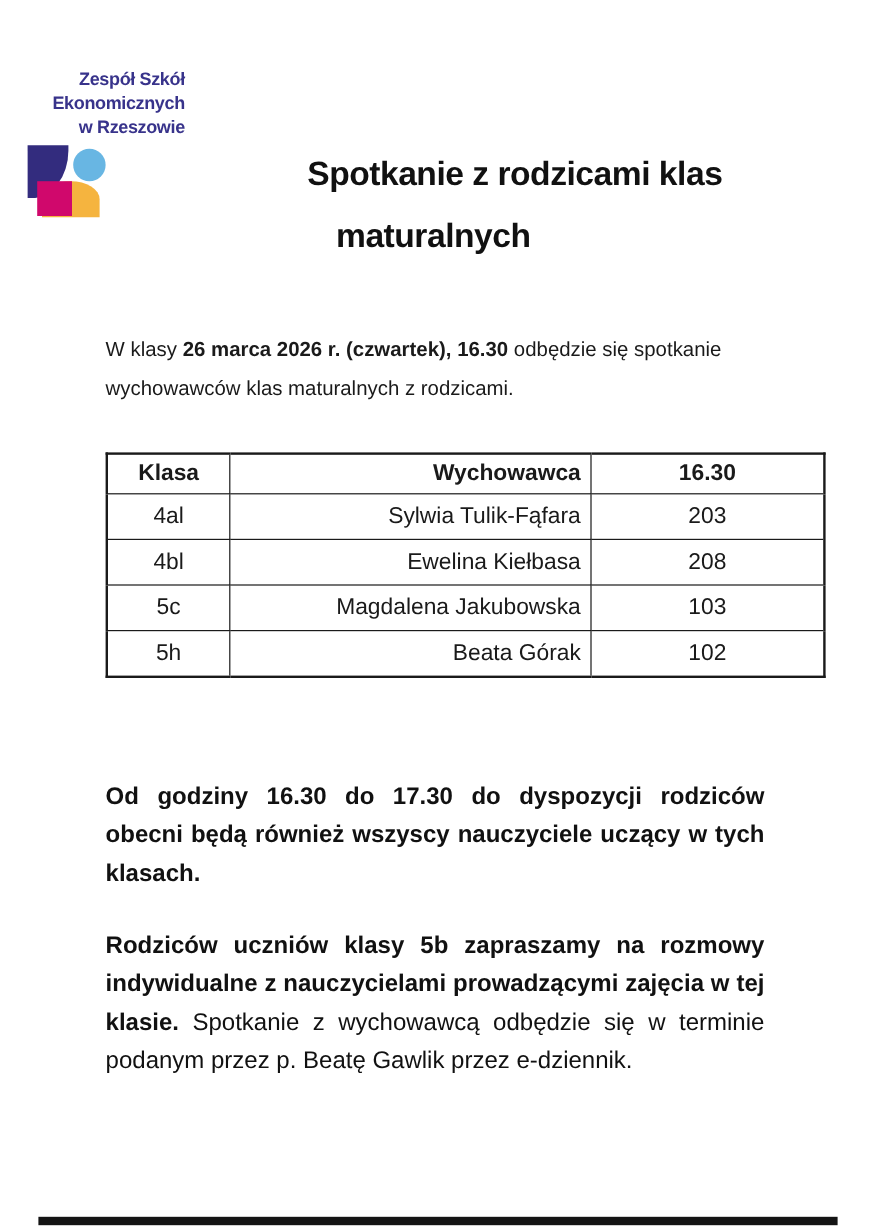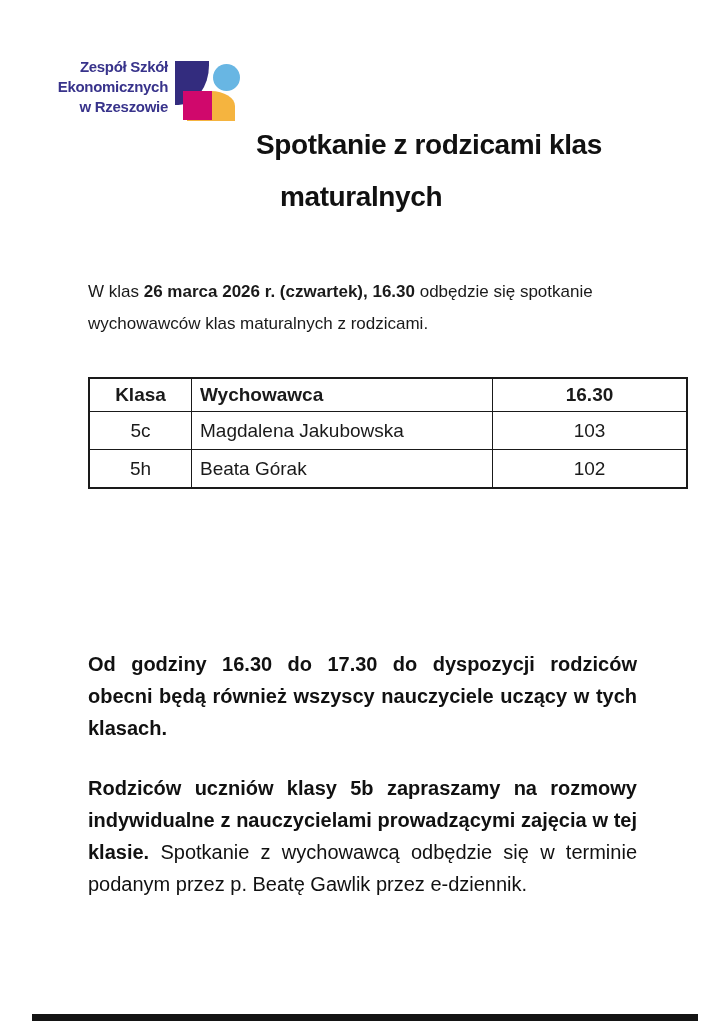--- a/index.html
+++ b/index.html
@@ -2,21 +2,21 @@
 <html lang="pl"><head>
 <meta charset="utf-8">
 <style>
   html,body{margin:0;padding:0;}
   body{
     width:724px;height:1024px;position:relative;background:#ffffff;
     font-family:"Liberation Sans","DejaVu Sans",sans-serif;
     color:#1a1a1a;overflow:hidden;
   }
   
-  .logo{position:absolute;left:30px;top:57px;display:flex;align-items:flex-start;}
+  .logo{position:absolute;left:16px;top:57px;display:flex;align-items:flex-start;flex-direction:column;}
   .logo-text{
     width:138px;text-align:right;font-weight:bold;font-size:15px;line-height:20px;
     color:#38338b;letter-spacing:-0.3px;
   }
   .logo-mark{position:relative;width:64px;height:64px;margin-left:7px;margin-top:4px;}
   .mark-navy{position:absolute;left:0;top:0;width:34px;height:44px;background:#332c7e;
              border-radius:0 0 90% 0;z-index:1;}
   .mark-yellow{position:absolute;left:12px;top:30px;width:48px;height:30px;background:#f5b43f;
              border-radius:50% 50% 0 0;z-index:2;}
   .mark-magenta{position:absolute;left:8px;top:30px;width:29px;height:29px;background:#d0086c;z-index:3;}
@@ -40,21 +40,21 @@
     border-collapse:collapse;font-size:19px;color:#1a1a1a;table-layout:fixed;padding-left:40px;
   }
   .meet-table th,.meet-table td{border:1px solid #1a1a1a;}
   .meet-table tr:first-child th{border-top:2px solid #1a1a1a;}
   .meet-table tr:last-child td{border-bottom:2px solid #1a1a1a;}
   .meet-table th:first-child,.meet-table td:first-child{border-left:2px solid #1a1a1a;}
   .meet-table th:last-child,.meet-table td:last-child{border-right:2px solid #1a1a1a;}
   .meet-table th{font-weight:bold;padding:4px 8px;height:24px;}
   .meet-table td{padding:5px 8px;height:27px;}
   .col-klasa{width:85px;text-align:center;}
-  .col-wych{width:284px;text-align:left;margin-top:48px;}
+  .col-wych{width:284px;text-align:right;margin-top:48px;}
   .col-sala{width:177px;text-align:center;}
   
   .para{
     position:absolute;left:88px;width:549px;margin:0;
     font-size:20px;line-height:32px;text-align:justify;color:#111;
   }
   .para-bold{font-weight:bold;}
   .p1{top:648px;}
   .p2{top:772px;font-weight:normal;}
   .p2 .lead-bold{font-weight:bold;}
@@ -73,31 +73,41 @@
   <div class="logo-mark">
     <div class="mark-navy"></div>
     <div class="mark-yellow"></div>
     <div class="mark-magenta"></div>
     <div class="mark-blue"></div>
   </div>
 </div>
 
 <h1 class="doc-title">Spotkanie z rodzicami klas maturalnych</h1>
 
-<p class="intro"><span>W klas </span><b>26 marca 2026 r. (czwartek), 16.30</b><span> odbędzie się spotkanie wychowawców klas maturalnych z rodzicami.</span></p>
+<p class="intro"><span>W klasy </span><b>26 marca 2026 r. (czwartek), 16.30</b><span> odbędzie się spotkanie wychowawców klas maturalnych z rodzicami.</span></p>
 
 <table class="meet-table">
   <thead>
     <tr>
       <th class="col-klasa">Klasa</th>
       <th class="col-wych">Wychowawca</th>
       <th class="col-sala">16.30</th>
     </tr>
   </thead>
   <tbody id="table-body">
+      <tr>
+        <td class="col-klasa">4al</td>
+        <td class="col-wych">Sylwia Tulik-Fąfara</td>
+        <td class="col-sala">203</td>
+      </tr>
+      <tr>
+        <td class="col-klasa">4bl</td>
+        <td class="col-wych">Ewelina Kiełbasa</td>
+        <td class="col-sala">208</td>
+      </tr>
       <tr>
         <td class="col-klasa">5c</td>
         <td class="col-wych">Magdalena Jakubowska</td>
         <td class="col-sala">103</td>
       </tr>
       <tr>
         <td class="col-klasa">5h</td>
         <td class="col-wych">Beata Górak</td>
         <td class="col-sala">102</td>
       </tr>

